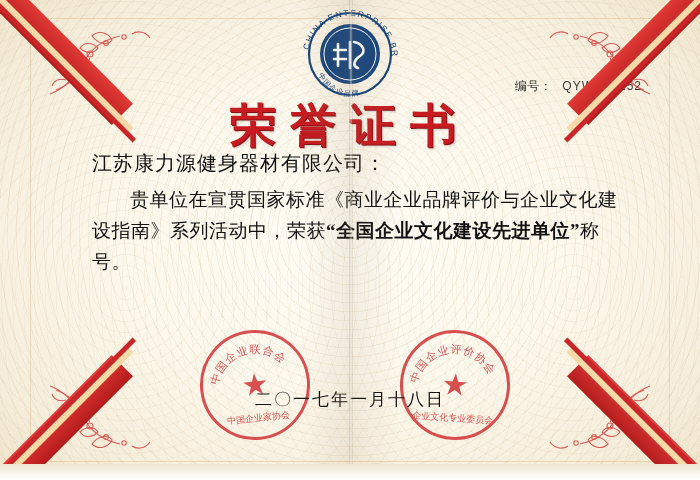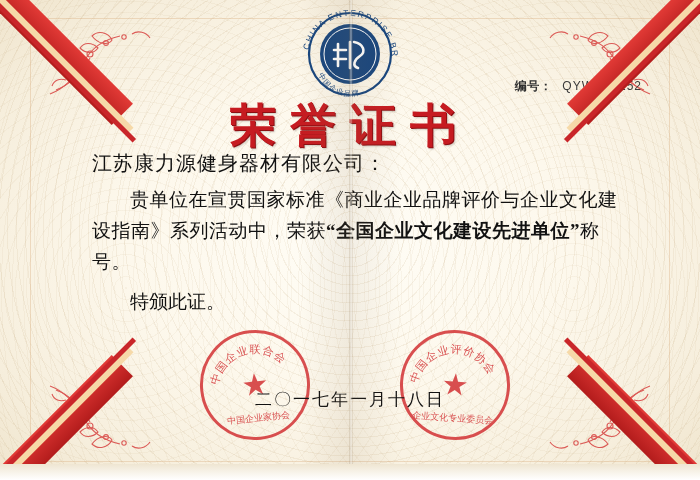--- a/index.html
+++ b/index.html
@@ -63,21 +63,21 @@
   .floral.f-br{right:46px;bottom:28px;transform:scale(-1,-1);}
 
   
   .inner-frame{position:absolute;left:30px;top:18px;right:30px;bottom:18px;border:1px solid rgba(214,168,120,0.35);pointer-events:none;}
 
   
   .emblem{position:absolute;left:50%;top:6px;transform:translateX(-50%);text-align:center;}
 
   
   .serial{position:absolute;right:58px;top:78px;font-size:12px;color:#3a3a3a;letter-spacing:.5px;font-family:"Liberation Sans",sans-serif;}
-  .serial .label{color:#2f2f2f;font-weight:bold;}
+  .serial .label{color:#2f2f2f;}
   .serial .value{margin-left:10px;letter-spacing:1px;}
 
   
   .title{
     position:absolute;left:0;right:0;top:95px;text-align:center;
     font-family:"Liberation Serif",serif;font-weight:bold;font-size:46px;letter-spacing:14px;
     color:#c61b21;
     text-shadow:1px 1px 0 #8d0f12, 2px 2px 2px rgba(0,0,0,.18);
   }
 
@@ -209,21 +209,20 @@
     <span class="label">编号：</span><span class="value">QYWH30152</span>
   </div>
 
   <div class="title">荣誉证书</div>
 
   <div class="body">
     <div class="addressee">江苏康力源健身器材有限公司：</div>
     <div class="para">
       <span>贵单位在宣贯国家标准《商业企业品牌评价与企业文化建设指南》系列活动中，荣获</span><span class="bold">“全国企业文化建设先进单位”</span><span>称号。</span>
     </div>
-    <div class="para2">特颁此证。</div>
   </div>
 
   <div class="seal left">
     <svg class="arc" viewBox="0 0 104 104">
       <defs>
           <path id="sealArcL" d="M14,58 A38,38 0 0 1 90,58"></path>
         </defs>
       <text><textPath href="#sealArcL" startOffset="8%">中国企业联合会</textPath></text>
     </svg>
     <div class="star">★</div>

